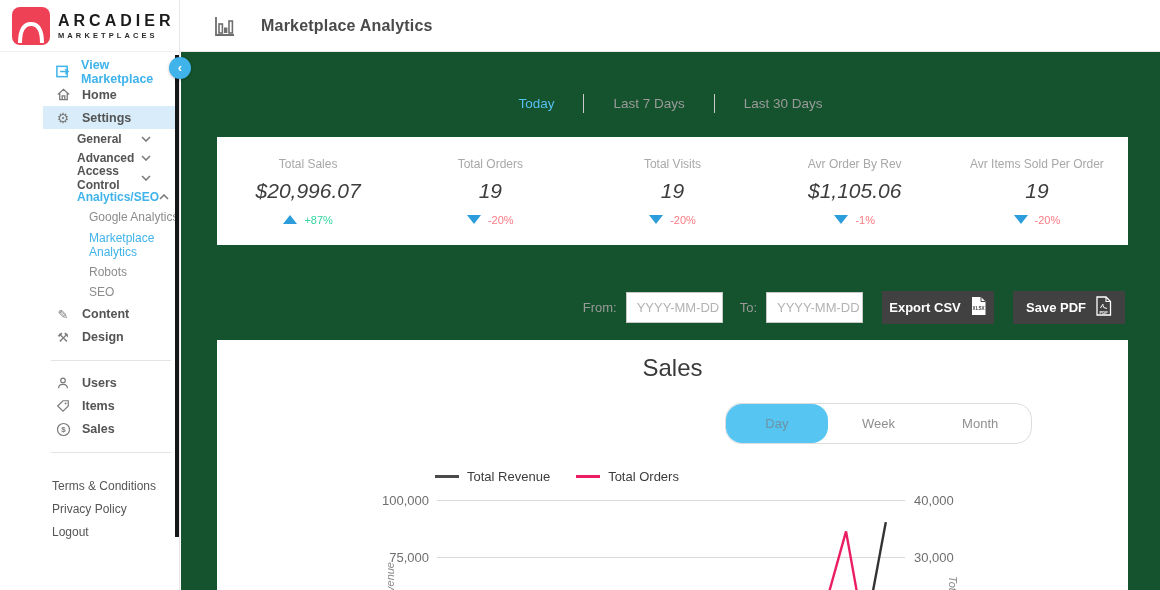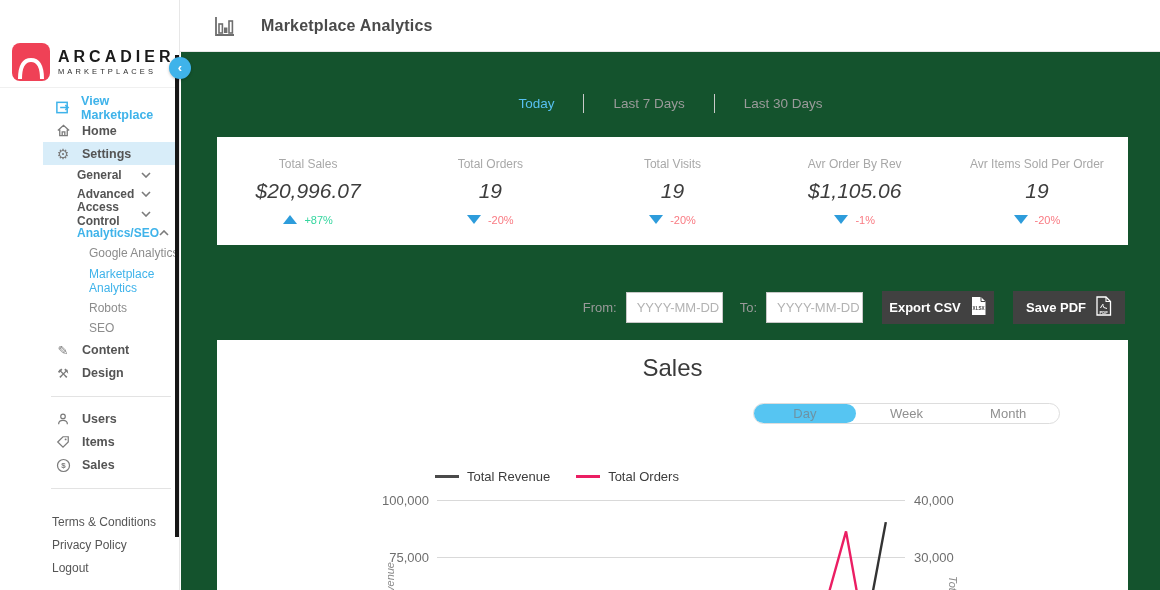--- a/index.html
+++ b/index.html
@@ -8,26 +8,26 @@
 
   
   .header { position:absolute; left:180px; top:0; width:980px; height:52px; background:#fff;
             border-bottom:1px solid #e7e7e7; display:flex; align-items:center; }
   .header-icon { margin-left:33px; width:24px; height:24px; }
   .header-title { margin-left:24px; font-size:16px; font-weight:700; color:#4a4a4a; letter-spacing:.2px; }
 
   
   .sidebar { position:absolute; left:0; top:0; width:180px; height:590px; background:#fff;
              border-right:1px solid #e7e7e7; }
-  .side-logo { height:52px; display:flex; align-items:center; padding-left:12px; border-bottom:1px solid #f0f0f0;margin-top:36px;}
+  .side-logo { height:52px; display:flex; align-items:center; padding-left:12px; border-bottom:1px solid #f0f0f0;}
   .logo-mark { width:38px; height:38px; background:#ef4156; border-radius:8px; display:flex;
                align-items:flex-end; justify-content:center; }
   .logo-text { margin-left:8px; }
   .logo-name { font-size:16px; font-weight:700; color:#1b1b1b; letter-spacing:4px; line-height:17px;}
-  .logo-sub  { font-size:7.5px; font-weight:400; color:#2b2b2b; letter-spacing:3.1px; margin-top:2px;}
+  .logo-sub  { font-size:7.5px; font-weight:700; color:#2b2b2b; letter-spacing:3.1px; margin-top:2px;}
 
   .nav { padding-top:8px;margin-left:43px; }
   .nav-item { display:flex; align-items:center; height:23px; padding-left:12px; gap:11px;
               font-size:12.5px; font-weight:700; color:#545454; cursor:pointer;}
   .nav-item .ic { width:16px; display:flex; justify-content:center; color:#7b7b7b; }
   .nav-item.blue, .nav-item.blue .ic { color:#3fb3ea; }
   .nav-item.selected { background:#d8edf9; }
   .nav-sub { display:flex; align-items:center; height:19.5px; padding-left:34px; padding-right:28px;
              font-size:12px; font-weight:700; color:#545454; cursor:pointer;}
   .nav-sub .chev { margin-left:auto; color:#7b7b7b; display:flex; }
@@ -74,21 +74,21 @@
   .date-input { width:97px; height:31px; border:1px solid #c8c8c8; background:#fff; font-size:13px;
                 padding-left:10px; color:#555; font-family:inherit; }
   .date-input::placeholder { color:#b3b3b3; }
   .gap14 { width:17px; } .gap19 { width:19px; }
   .dark-btn { width:112px; height:33px; background:#414141; color:#fff; border:none; font-size:13px;
               font-weight:700; display:flex; align-items:center; justify-content:center; gap:9px;
               cursor:pointer; font-family:inherit; }
 
   .chart-card { position:absolute; left:36px; top:288px; width:911px; height:360px; background:#fff; }
   .chart-title { text-align:center; font-size:24px; color:#3a3a3a; padding-top:14px; font-weight:400;}
-  .seg-control { position:absolute; left:536px; top:63px; width:307px; height:21px; background:#fff;
+  .seg-control { position:absolute; left:508px; top:63px; width:307px; height:41px; background:#fff;
                  border:1px solid #ddd; border-radius:16px; display:flex; }
   .seg { flex:1; display:flex; align-items:center; justify-content:center; font-size:13px;
          color:#8f8f8f; cursor:pointer; }
   .seg.active { background:#56c5f2; border-radius:16px; color:#6d93a4; }
 
   .legend { position:absolute; left:218px; top:129px; display:flex; align-items:center; gap:26px;
             font-size:13px; color:#3c3c3c; }
   .legend-item { display:flex; align-items:center; gap:8px; }
   .swatch { width:24px; height:3px; }
 

